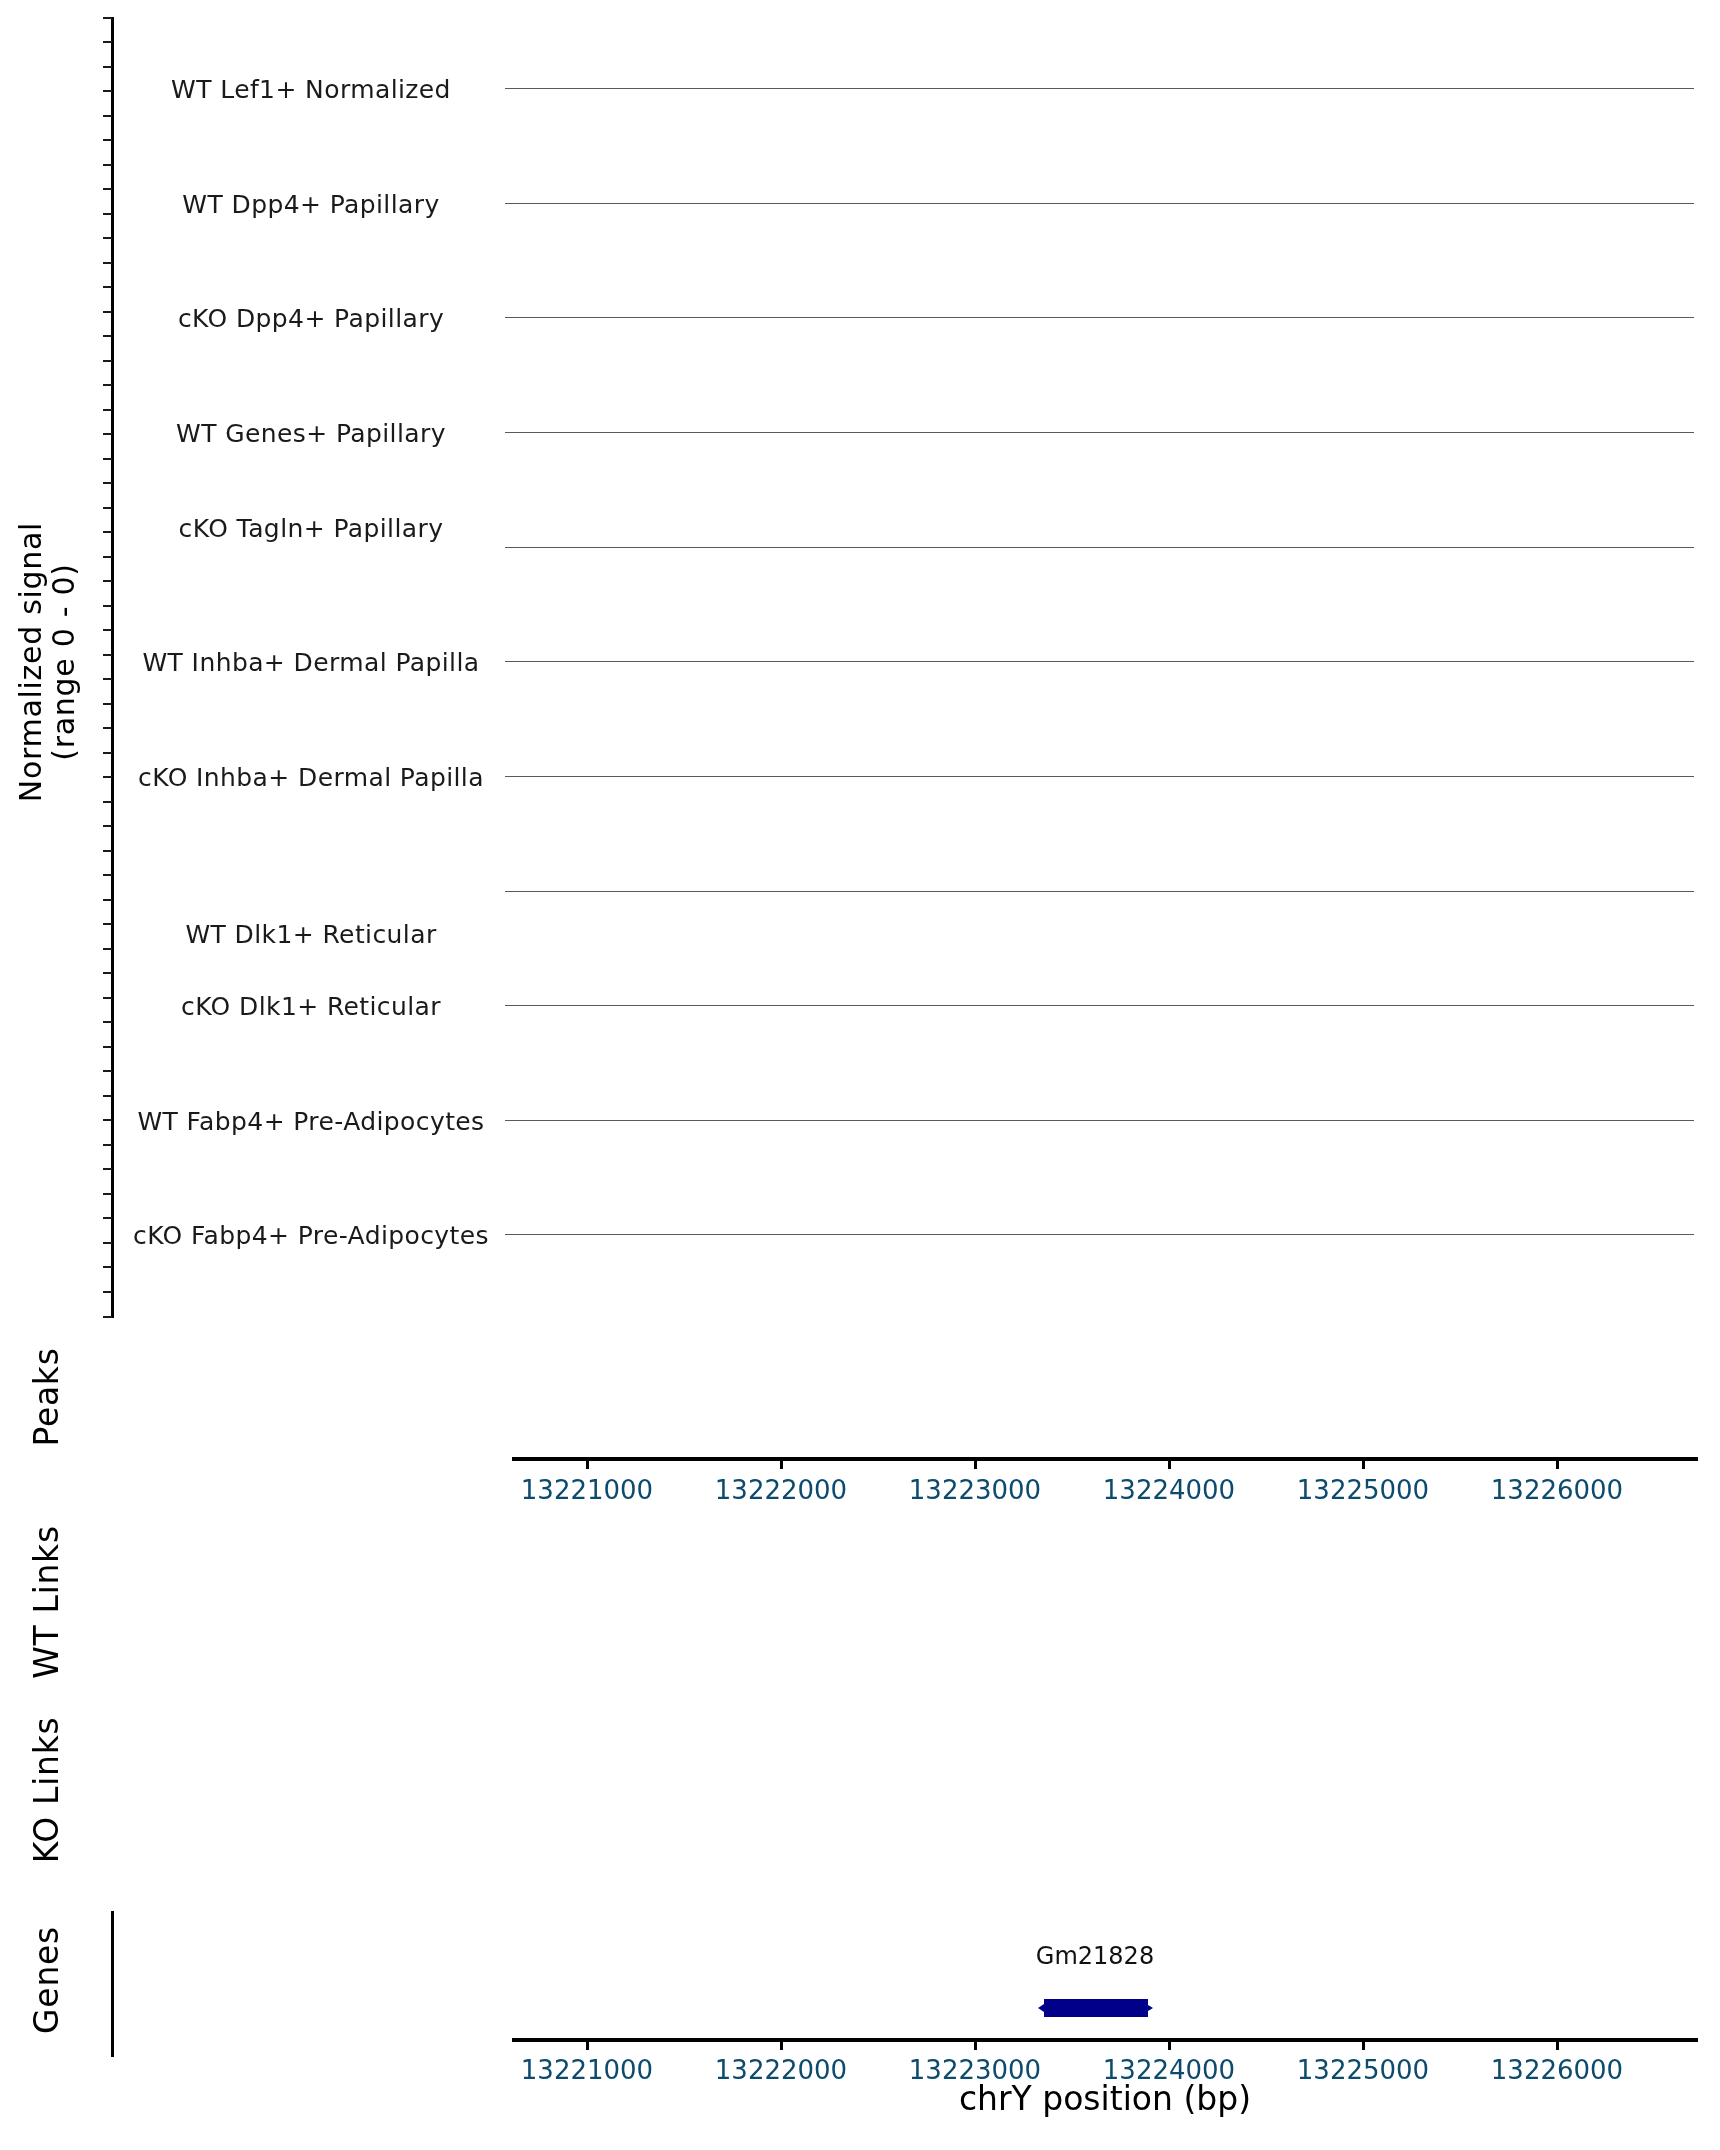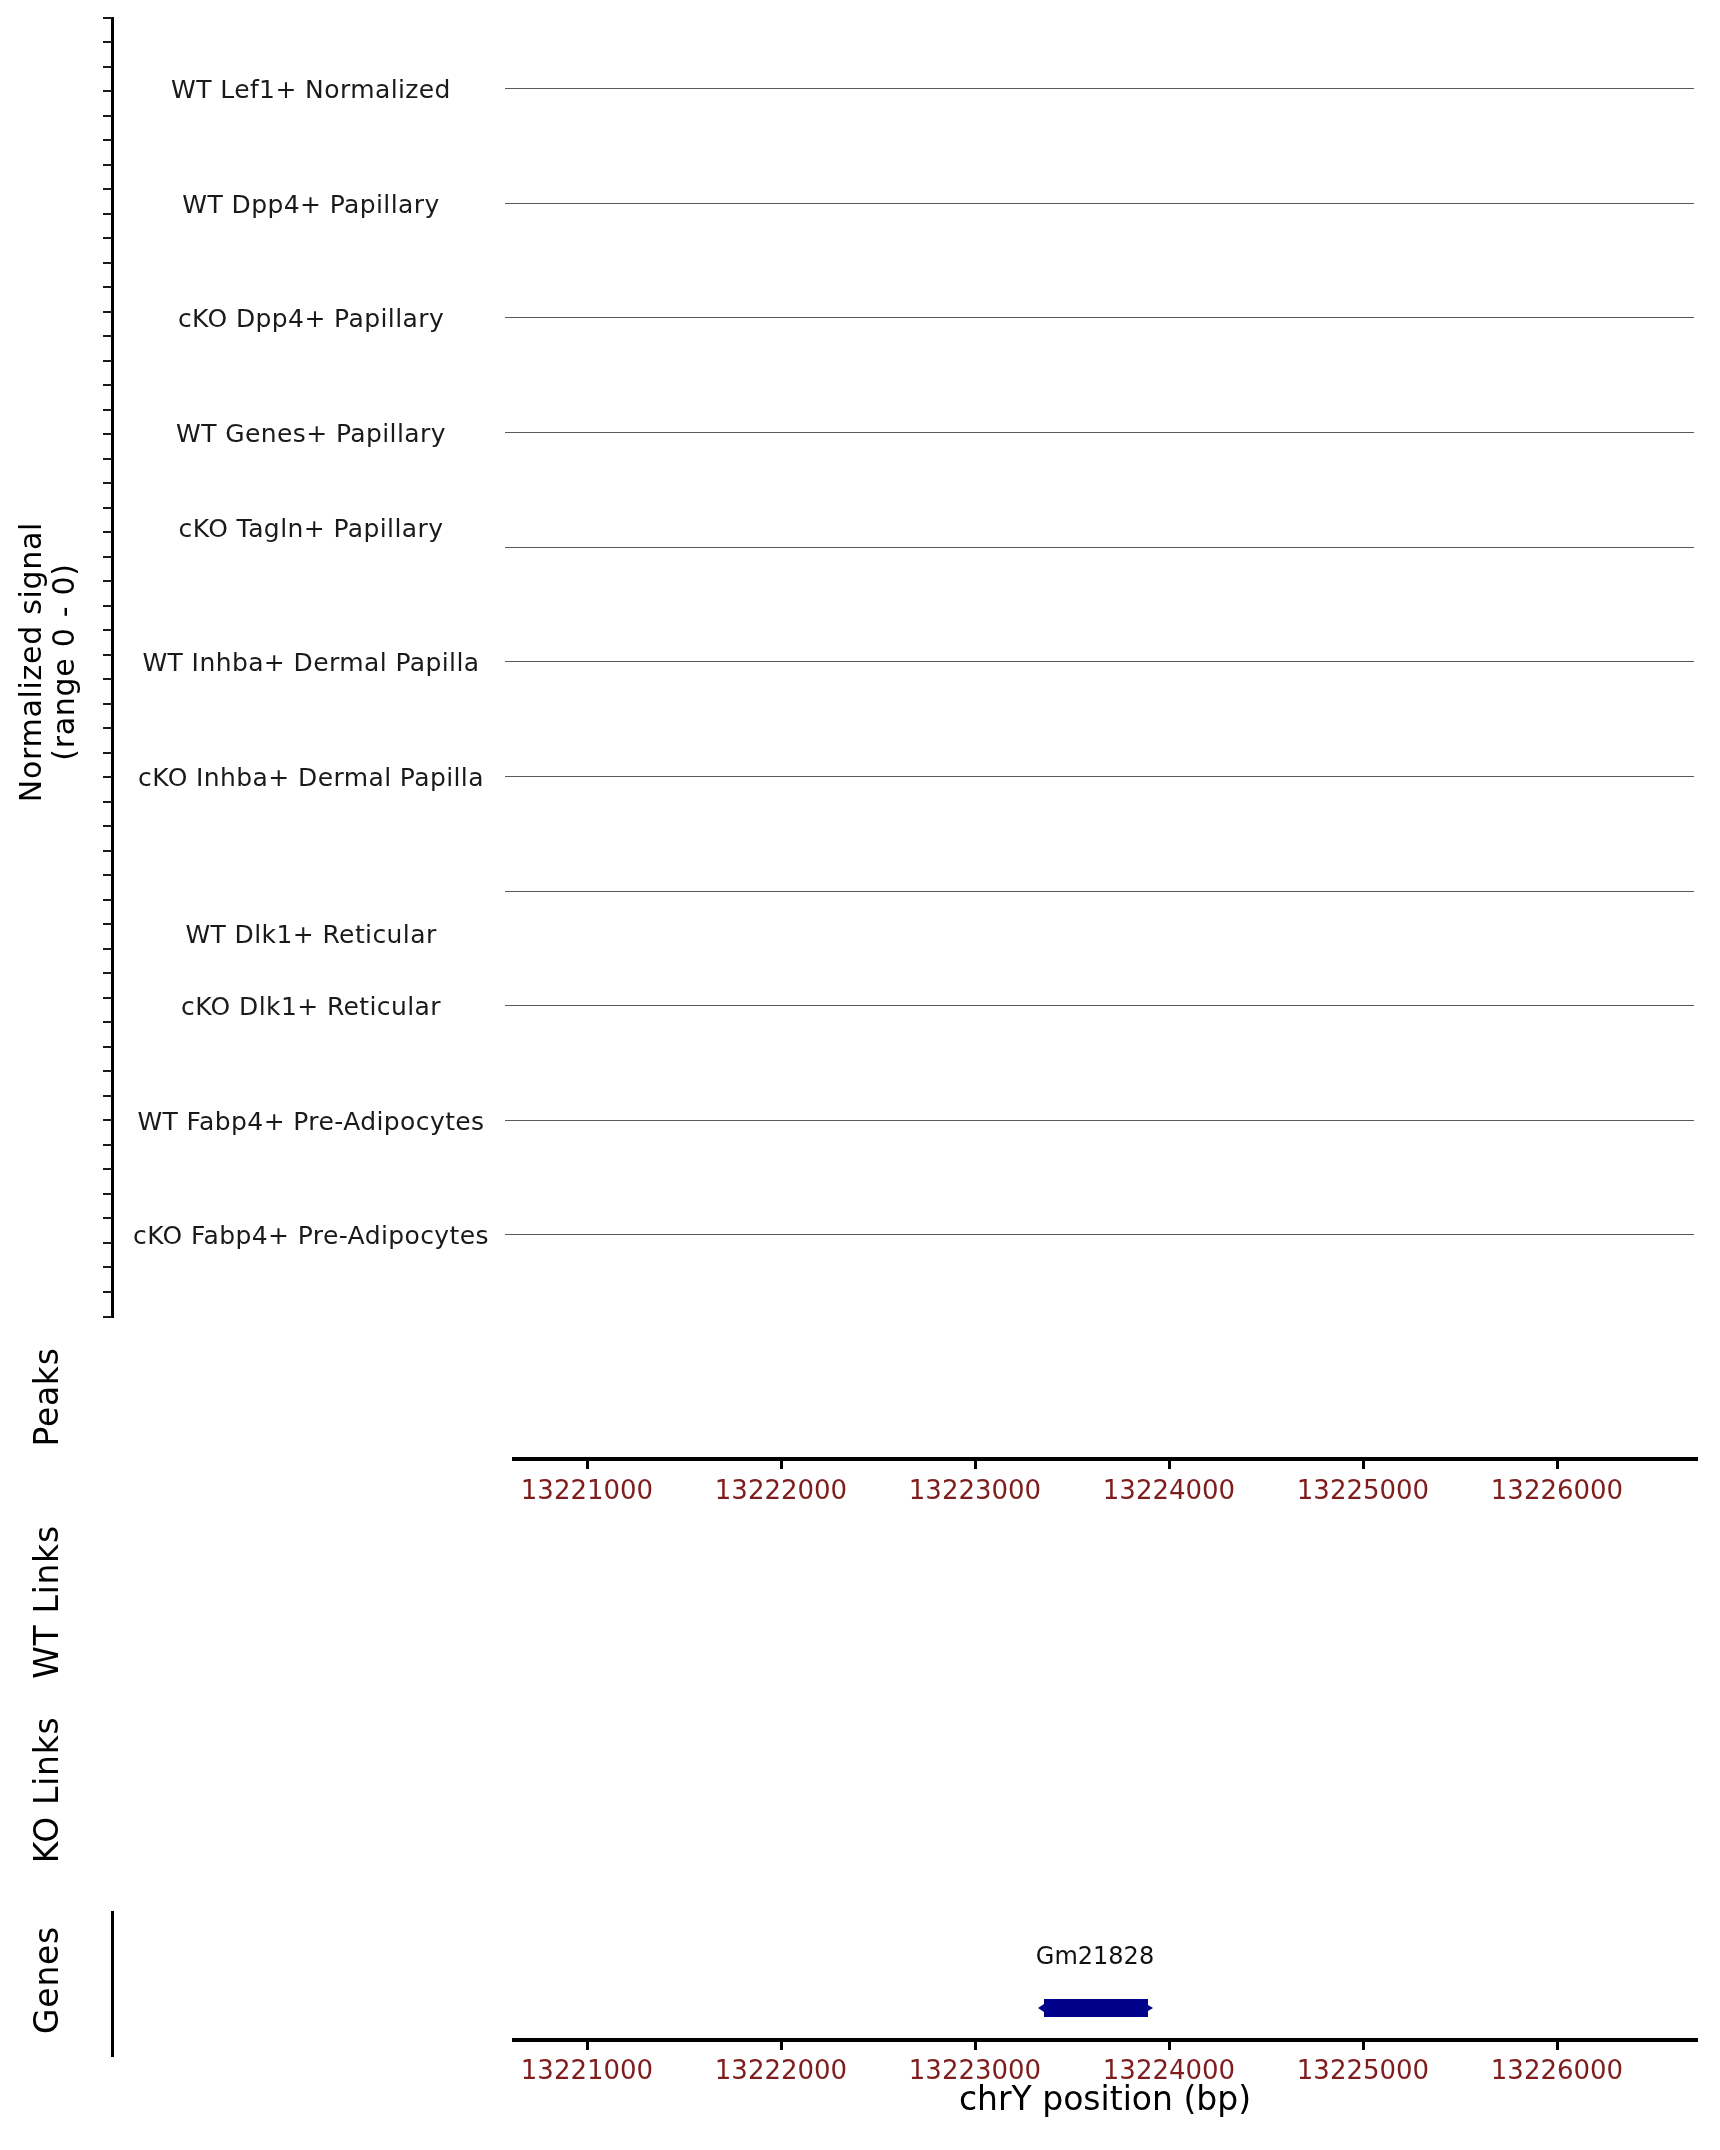--- a/index.html
+++ b/index.html
@@ -59,21 +59,21 @@
   }
   .axis-tick{
     position:absolute;
     width:2.9px;
     height:9.3px;
     background:#000;
   }
   .axis-tick-label{
     position:absolute;
     transform:translateX(-50%);
-    color:#7f1d1d;
+    color:#0c4a6e;
     font-size:26px;
     white-space:nowrap;
   }
   .xaxis-title{
     position:absolute;
     transform:translate(-50%,-50%);
     color:#000;
     font-size:33px;
     white-space:nowrap;
   }

